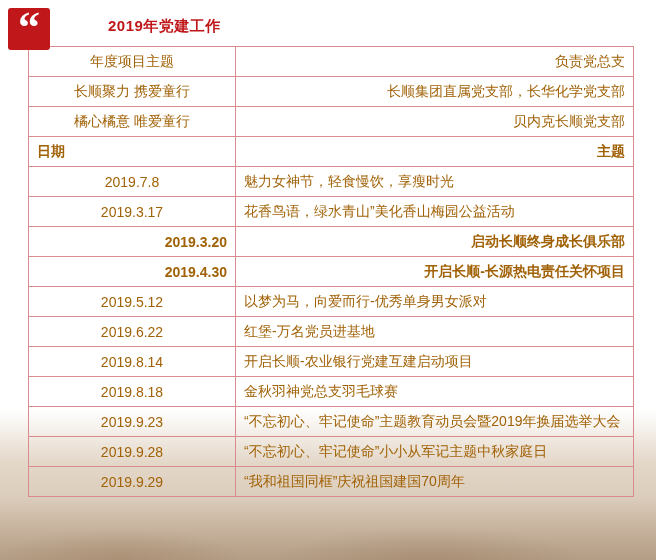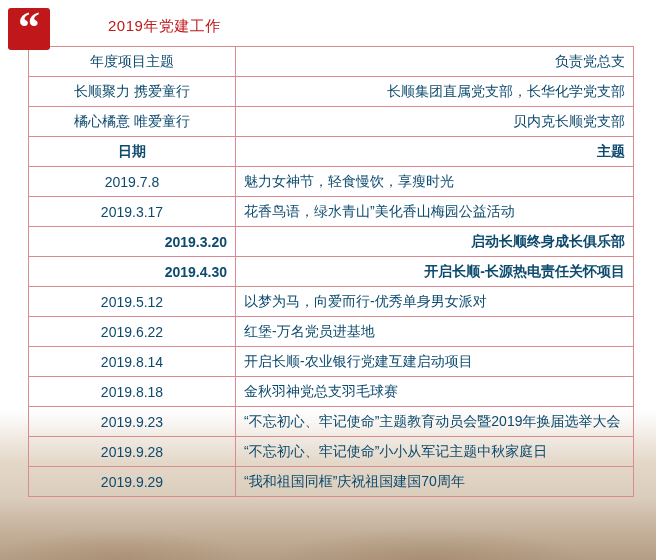--- a/index.html
+++ b/index.html
@@ -55,42 +55,42 @@
     text-align: center;
     margin-top: -6px;
   }
 
   .title {
     position: absolute;
     left: 108px;
     top: 17px;
     color: #c0171a;
     font-size: 15px;
-    font-weight: normal;
+    font-weight: bold;
     letter-spacing: 0.5px;
     z-index: 3;
   }
 
   .table-wrap {
     position: absolute;
     left: 28px;
     top: 46px;
     width: 606px;
     z-index: 2;
   }
 
   table.sched {
     border-collapse: collapse;
     width: 100%;
     table-layout: fixed;
   }
   table.sched td {
     border: 1px solid #d98b8f;
     font-size: 14px;
-    color: #0c4a6e;
+    color: #a16207;
     padding: 0 8px;
     height: 29px;
     vertical-align: middle;
     background: transparent;
   }
   
   .r-top td {
     height: 32px;
     font-size: 15px;
   }
@@ -98,21 +98,21 @@
     width: 190px;
     text-align: center;
   }
   .c-val {
     text-align: right;
     padding-left: 10px;
     font-family: Liberation Serif, serif;
   }
   .row-hdr td {
     font-weight: bold;
-    text-align: center;
+    text-align: left;
     height: 30px;
     font-size: 15px;
   }
   .c-date {
     width: 118px;
     text-align: center;
     font-size: 13.5px;
   }
   .c-topic {
     text-align: left;

